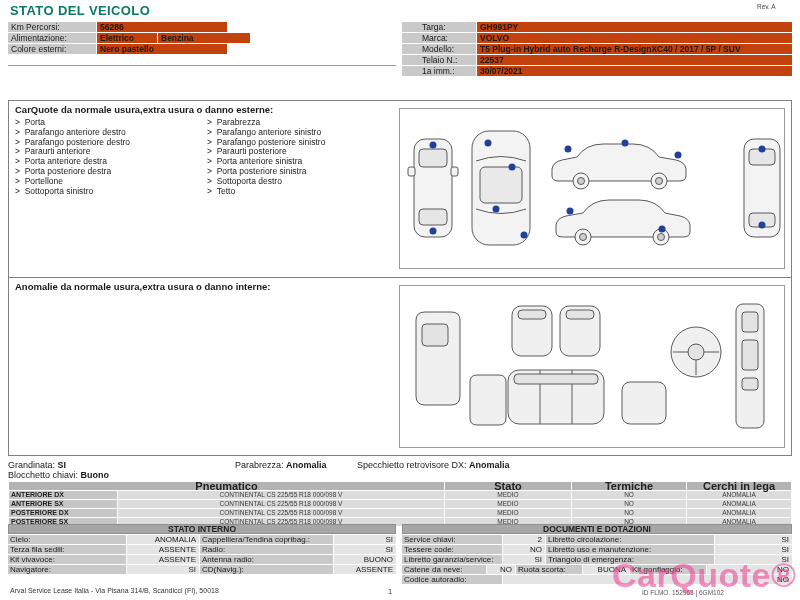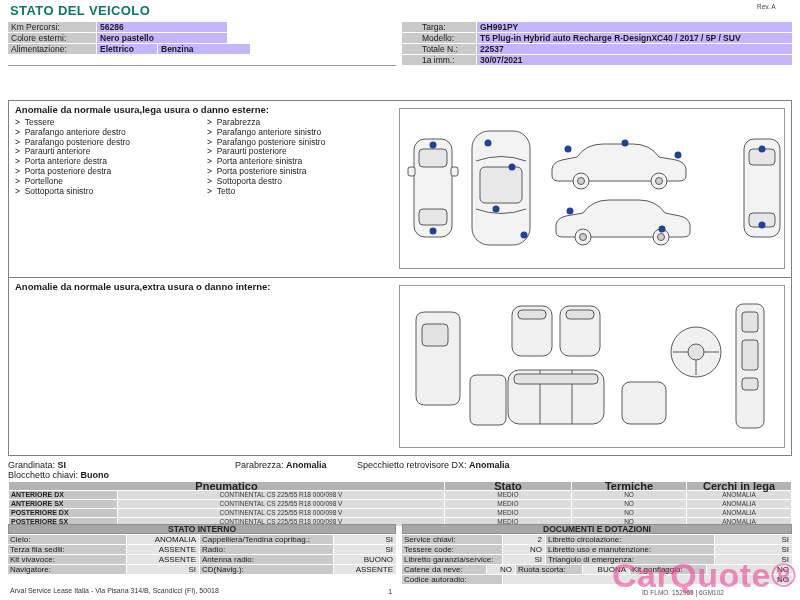--- a/index.html
+++ b/index.html
@@ -9,21 +9,21 @@
     font-family:"Liberation Sans", sans-serif; color:#1a1a1a; overflow:hidden;
     outline:1px solid #cccccc;
   }
   .title { position:absolute; left:10px; top:3px; font-size:13px; font-weight:bold; color:#0c7a63; letter-spacing:.4px; }
   .rev { position:absolute; left:757px; top:3px; font-size:6.5px; color:#444; }
 
   .info-left { position:absolute; left:8px; top:22px; width:388px; border-bottom:1px solid #9a9a9a; padding-bottom:10px; }
   .info-right { position:absolute; left:402px; top:22px; width:390px; }
   .irow { display:flex; gap:1px; margin-bottom:1px; font-size:8.5px; line-height:10px; }
   .lbl { background:#c9c9c9; padding:0 3px; flex:none; }
-  .val { background:#c4b5fd; font-weight:bold; padding:0 3px; }
+  .val { background:#c2410c; font-weight:bold; padding:0 3px; }
   .w-l1 { width:88px; } .w-v1 { width:130px; } .w-f1 { width:60px; } .w-f2 { width:92px; }
   .w-r  { width:74px;padding-left:20px; } .flex1 { flex:1; }
 
   .main-panel { position:absolute; left:8px; top:100px; width:784px; height:356px; border:1px solid #808080; }
   .section-ext { position:relative; height:177px; border-bottom:1px solid #808080; }
   .section-int { position:relative; height:177px; }
   .sec-title { position:absolute; left:6px; top:3px; font-weight:bold; font-size:9.5px; }
   .list { position:absolute; top:17px; font-size:8.5px; line-height:9.8px; color:#222; }
   .list.c1 { left:6px; } .list.c2 { left:198px; }
   .list .li::before { content:">\00a0\00a0"; }
@@ -65,55 +65,59 @@
 
   <div class="title">STATO DEL VEICOLO</div>
   <div class="rev">Rev. A</div>
 
   <div class="info-left">
     <div class="irow">
       <span class="lbl w-l1">Km Percorsi:</span>
       <span class="val w-v1">56286</span>
     </div>
     <div class="irow">
-      <span class="lbl w-l1">Colore esterni:</span>
-      <span class="val w-v1">Nero pastello</span>
-    </div>
-    <div class="irow">
       <span class="lbl w-l1">Alimentazione:</span>
       <span class="val w-f1">Elettrico</span>
       <span class="val w-f2">Benzina</span>
     </div>
+    <div class="irow">
+      <span class="lbl w-l1">Colore esterni:</span>
+      <span class="val w-v1">Nero pastello</span>
+    </div>
   </div>
 
   <div class="info-right">
     <div class="irow">
       <span class="lbl w-r">Targa:</span>
       <span class="val flex1">GH991PY</span>
     </div>
     <div class="irow">
+      <span class="lbl w-r">Marca:</span>
+      <span class="val flex1">VOLVO</span>
+    </div>
+    <div class="irow">
       <span class="lbl w-r">Modello:</span>
       <span class="val flex1" style="white-space:normal;">T5 Plug-in Hybrid auto Recharge R-DesignXC40 / 2017 / 5P / SUV</span>
     </div>
     <div class="irow">
-      <span class="lbl w-r">Totale N.:</span>
+      <span class="lbl w-r">Telaio N.:</span>
       <span class="val flex1">22537</span>
     </div>
     <div class="irow">
       <span class="lbl w-r">1a imm.:</span>
       <span class="val flex1">30/07/2021</span>
     </div>
   </div>
 
   <div class="main-panel">
 
     <div class="section-ext">
-      <div class="sec-title">Anomalie da normale usura,lega usura o danno esterne:</div>
+      <div class="sec-title">CarQuote da normale usura,extra usura o danno esterne:</div>
       <div class="list c1">
-        <div class="li">Tessere</div>
+        <div class="li">Porta</div>
         <div class="li">Parafango anteriore destro</div>
         <div class="li">Parafango posteriore destro</div>
         <div class="li">Paraurti anteriore</div>
         <div class="li">Porta anteriore destra</div>
         <div class="li">Porta posteriore destra</div>
         <div class="li">Portellone</div>
         <div class="li">Sottoporta sinistro</div>
       </div>
       <div class="list c2">
         <div class="li">Parabrezza</div>

